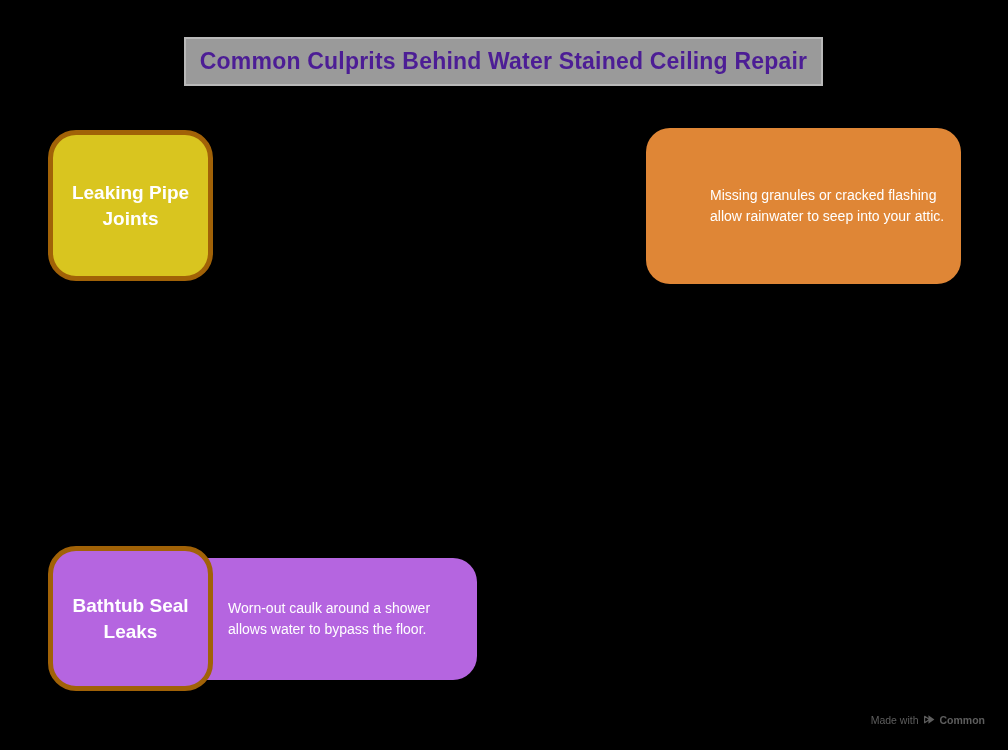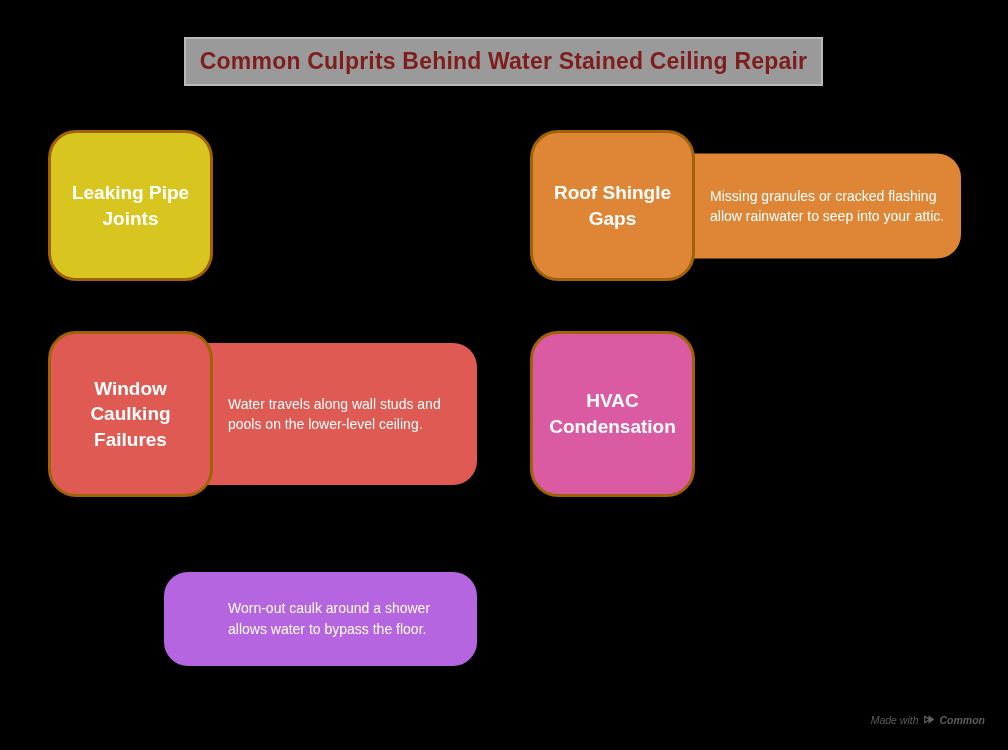--- a/index.html
+++ b/index.html
@@ -49,21 +49,21 @@
     color:#fff;
     font-size:14px;
     line-height:1.45;
   }
   .card-badge{
     position:absolute;
     left:0; top:0; bottom:0;
     width:165px;
     box-sizing:border-box;
     background:var(--card-color);
-    border:3px solid #a16207;
+    border:5px solid #a16207;
     border-radius:28px;
     display:flex;
     align-items:center;
     justify-content:center;
     text-align:center;
     padding:4px 10px;
     z-index:2;
   }
   .card-badge span{
     color:#fff;
@@ -81,61 +81,50 @@
     font-size:10.5px;
   }
   .watermark .brand{font-weight:600;}
   .napkin-logo{display:inline-block;width:13px;height:13px;}
 </style>
 </head>
 <body>
 
 <div class="canvas" style="background: rgb(0, 0, 0);">
 
-  <div class="title-box" style="background: rgb(154, 154, 154); border-color: rgb(185, 185, 185); color: #7f1d1d;">
+  <div class="title-box" style="background: rgb(154, 154, 154); border-color: rgb(185, 185, 185); color: #4c1d95;">
     <span>Common Culprits Behind Water Stained Ceiling Repair</span>
   </div>
 
   <div class="card" style="left: 48px; top: 130px; width: 429px; height: 151px; --card-color: #d9c51f;">
     <div class="card-badge">
       <span>Leaking Pipe Joints</span>
     </div>
   </div>
 
   <div class="card" style="left: 530px; top: 130px; width: 431px; height: 151px; --card-color: #df8636;">
-    <div class="card-body" style="height:105px">
+    <div class="card-body" style="height:156px">
       <p>Missing granules or cracked flashing allow rainwater to seep into your attic.</p>
-    </div>
-    <div class="card-badge">
-      <span>Roof Shingle Gaps</span>
     </div>
   </div>
 
-  <div class="card" style="left: 48px; top: 331px; width: 429px; height: 166px; --card-color: #df5a52;">
-    <div class="card-body" style="height:142px">
-      <p>Water travels along wall studs and pools on the lower-level ceiling.</p>
+
+  <div class="card" style="left: 530px; top: 331px; width: 431px; height: 166px; --card-color: #db5ba3;">
+  </div>
+
+  <div class="card" style="left: 48px; top: 546px; width: 429px; height: 145px; --card-color: #b565e0;">
+    <div class="card-body" style="height:122px">
+      <p>Worn-out caulk around a shower allows water to bypass the floor.</p>
     </div>
     <div class="card-badge">
-      <span>Window Caulking Failures</span>
+      <span>Bathtub Seal Leaks</span>
     </div>
   </div>
 
-  <div class="card" style="left: 530px; top: 331px; width: 431px; height: 166px; --card-color: #db5ba3;">
-    <div class="card-badge">
-      <span>HVAC Condensation</span>
-    </div>
-  </div>
-
-  <div class="card" style="left: 48px; top: 546px; width: 429px; height: 145px; --card-color: #b565e0;">
-    <div class="card-body" style="height:94px">
-      <p>Worn-out caulk around a shower allows water to bypass the floor.</p>
-    </div>
-  </div>
-
-  <div class="watermark" style="color: rgb(94, 94, 94); font-style: italic;">
+  <div class="watermark" style="color: rgb(94, 94, 94);">
     <span>Made with</span>
     <span class="napkin-logo">
       <svg viewBox="0 0 24 24" width="13" height="13" aria-hidden="true">
         <path d="M3 6 L12 12 L3 18 Z" fill="none" stroke="#5e5e5e" stroke-width="2.2" stroke-linejoin="round"></path>
         <path d="M10 4 L21 12 L10 20 Z" fill="#5e5e5e"></path>
       </svg>
     </span>
     <span class="brand">Common</span>
   </div>
 

